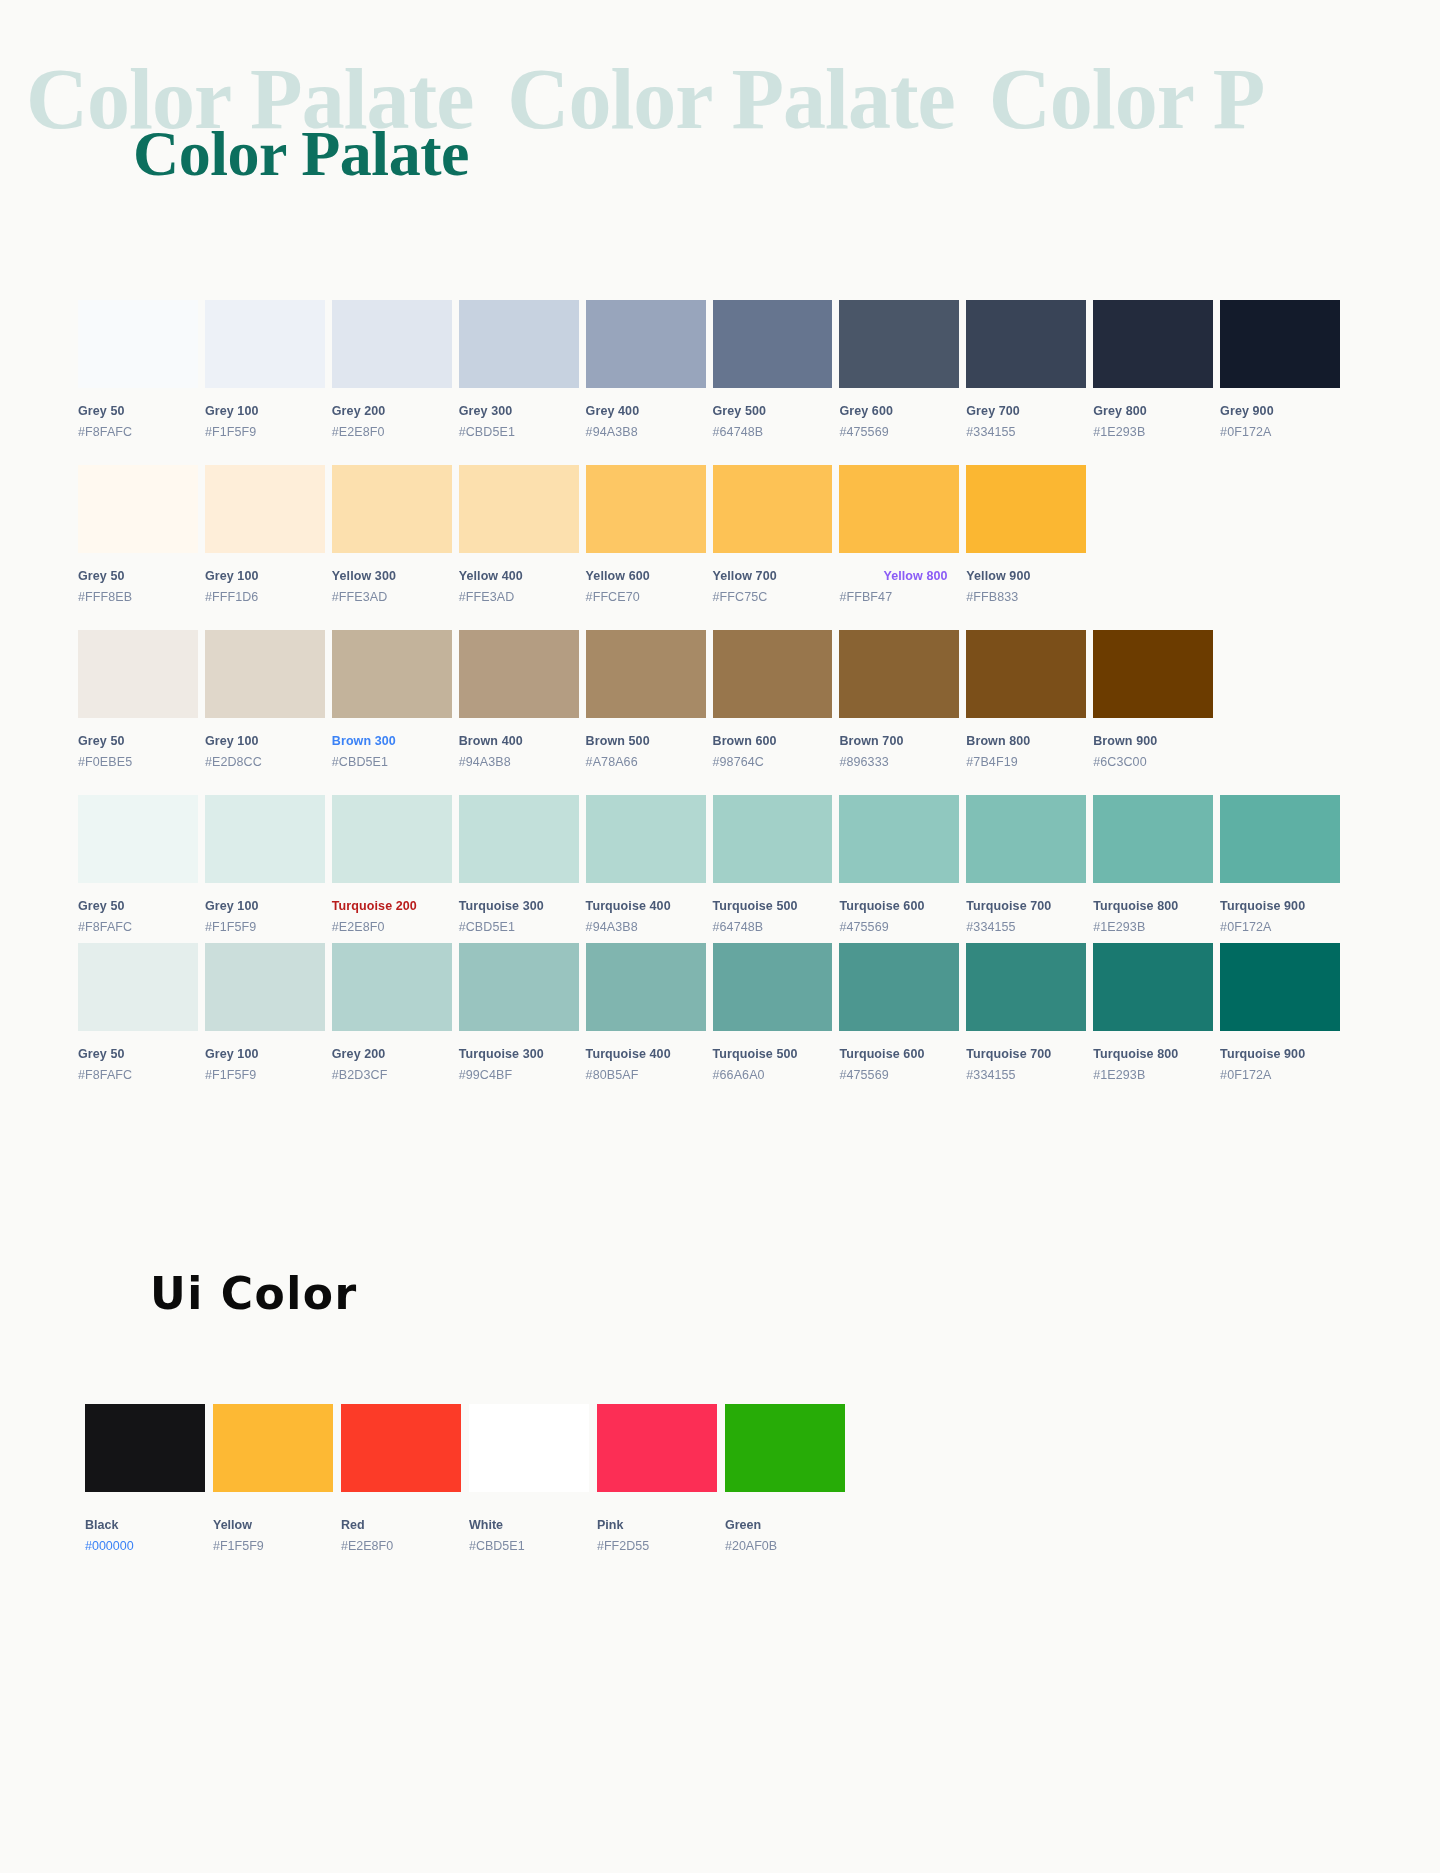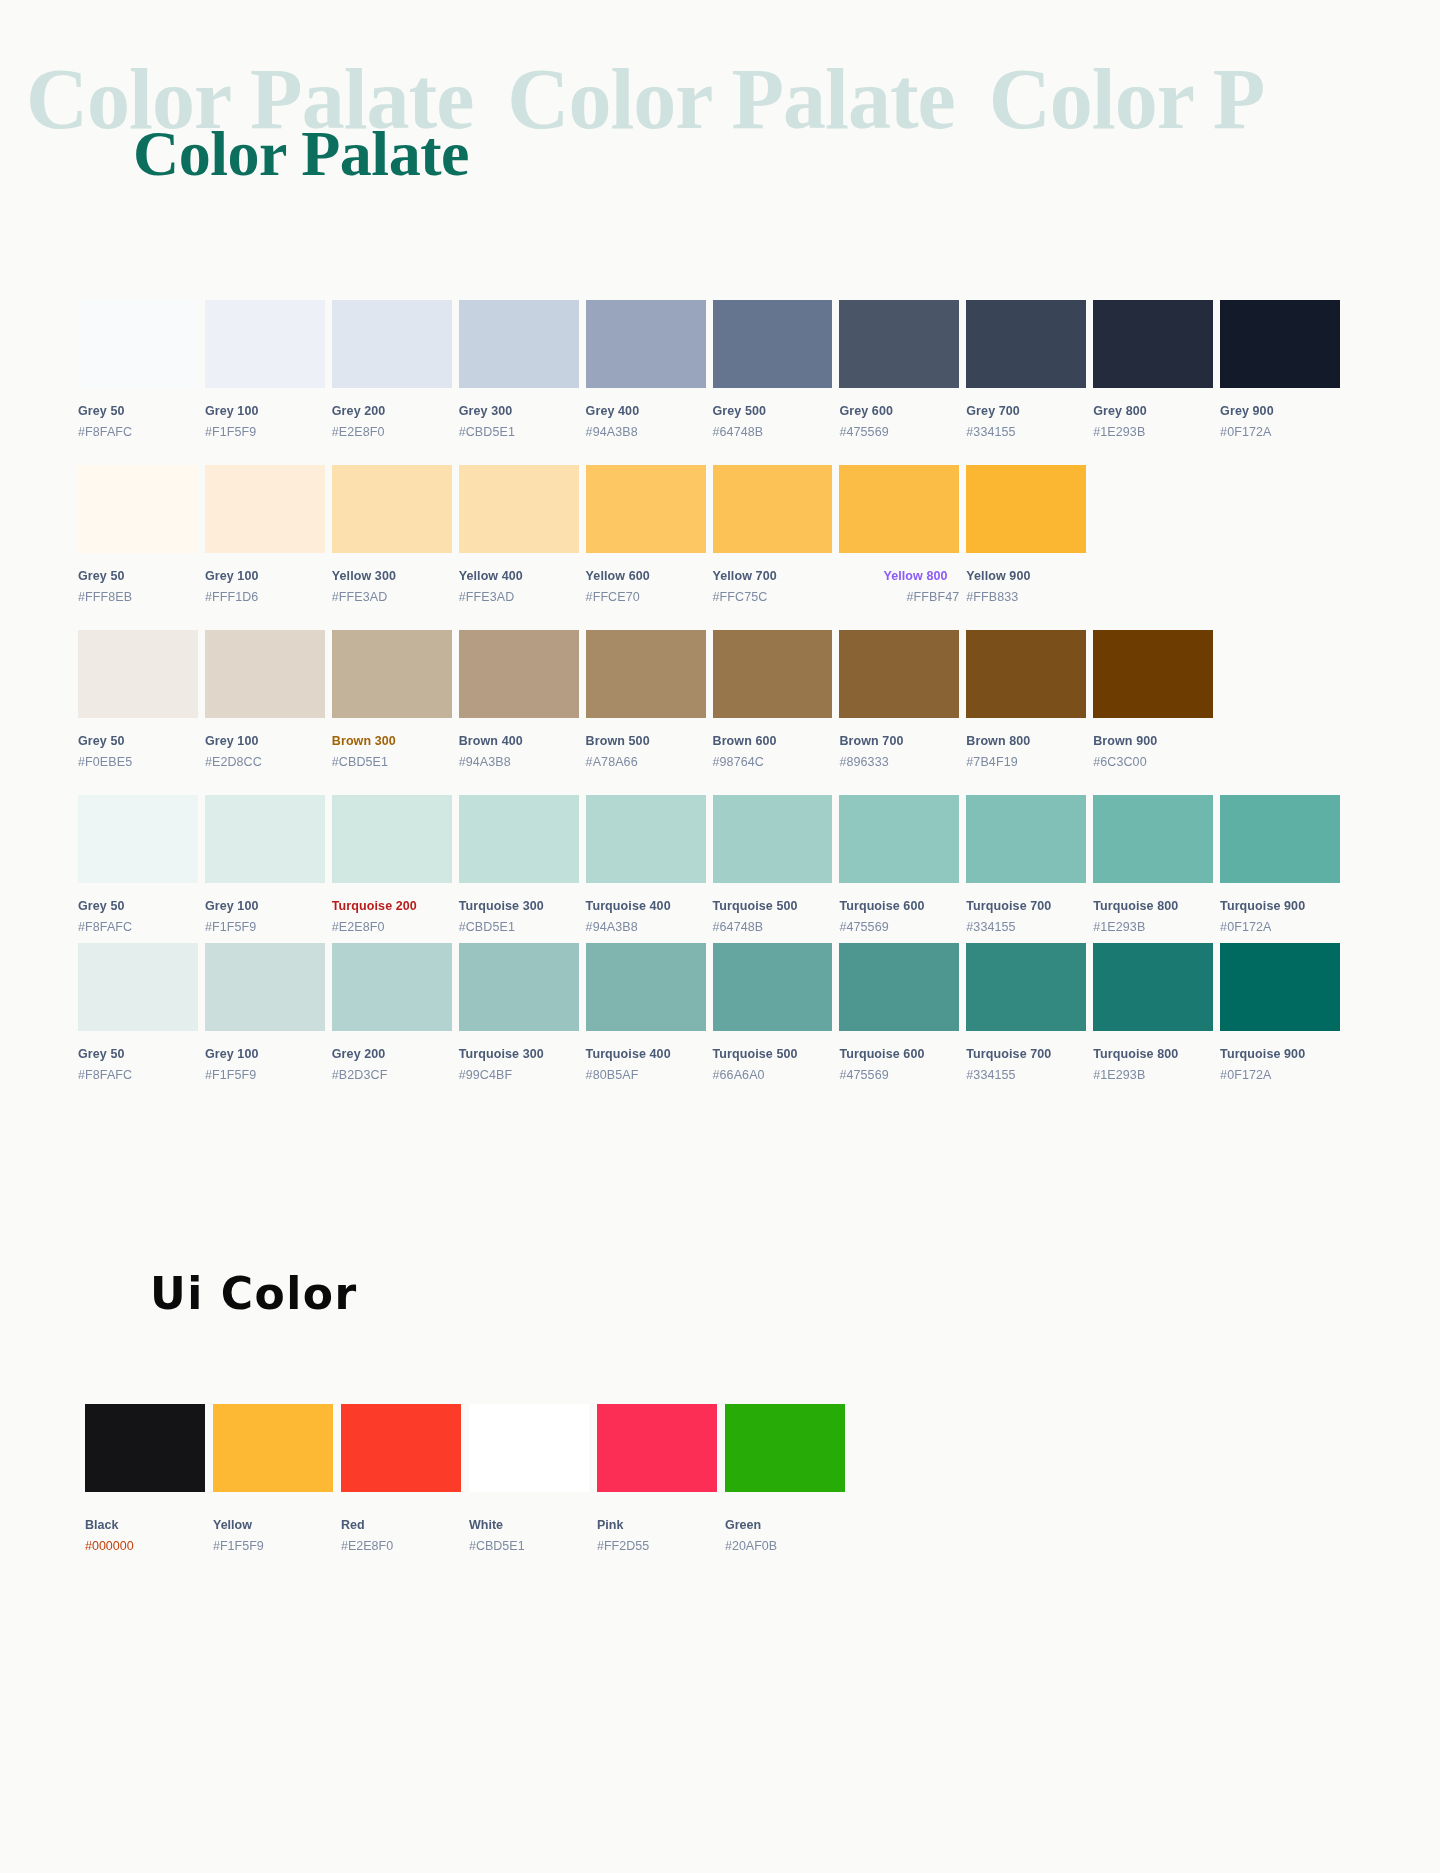--- a/index.html
+++ b/index.html
@@ -240,42 +240,42 @@
           <div class="swatch-hex" style="color: rgb(125, 138, 163);">#FFCE70</div>
         </div>
         <div class="swatch-cell">
           <div class="swatch-chip" style="background: rgb(253, 194, 85);"></div>
           <div class="swatch-name" style="color: rgb(74, 90, 119);">Yellow 700</div>
           <div class="swatch-hex" style="color: rgb(125, 138, 163);">#FFC75C</div>
         </div>
         <div class="swatch-cell">
           <div class="swatch-chip" style="background: rgb(252, 189, 70);"></div>
           <div class="swatch-name" style="color: #8b5cf6; margin-left: 44px;">Yellow 800</div>
-          <div class="swatch-hex" style="color: rgb(125, 138, 163); text-align: right;">#FFBF47</div>
+          <div class="swatch-hex" style="color: rgb(125, 138, 163);">#FFBF47</div>
         </div>
         <div class="swatch-cell">
           <div class="swatch-chip" style="background: rgb(251, 183, 50);"></div>
           <div class="swatch-name" style="color: rgb(74, 90, 119);">Yellow 900</div>
           <div class="swatch-hex" style="color: rgb(125, 138, 163);">#FFB833</div>
         </div>
       </div>
       <div class="palette-row">
         <div class="swatch-cell">
           <div class="swatch-chip" style="background: rgb(239, 234, 228);"></div>
           <div class="swatch-name" style="color: rgb(74, 90, 119);">Grey 50</div>
           <div class="swatch-hex" style="color: rgb(125, 138, 163);">#F0EBE5</div>
         </div>
         <div class="swatch-cell">
           <div class="swatch-chip" style="background: rgb(224, 215, 202);"></div>
           <div class="swatch-name" style="color: rgb(74, 90, 119);">Grey  100</div>
           <div class="swatch-hex" style="color: rgb(125, 138, 163);">#E2D8CC</div>
         </div>
         <div class="swatch-cell">
           <div class="swatch-chip" style="background: rgb(195, 179, 155);"></div>
-          <div class="swatch-name" style="color: #a16207;">Brown 300</div>
+          <div class="swatch-name" style="color: #3b82f6;">Brown 300</div>
           <div class="swatch-hex" style="color: rgb(125, 138, 163);">#CBD5E1</div>
         </div>
         <div class="swatch-cell">
           <div class="swatch-chip" style="background: rgb(180, 157, 130);"></div>
           <div class="swatch-name" style="color: rgb(74, 90, 119);">Brown 400</div>
           <div class="swatch-hex" style="color: rgb(125, 138, 163);">#94A3B8</div>
         </div>
         <div class="swatch-cell">
           <div class="swatch-chip" style="background: rgb(167, 138, 102);"></div>
           <div class="swatch-name" style="color: rgb(74, 90, 119);">Brown  500</div>
@@ -407,21 +407,21 @@
         </div>
       </div>
     </div>
 
   <div class="ui-heading">Ui Color</div>
 
   <div class="ui-palette">
       <div class="ui-cell">
         <div class="ui-chip" style="background: rgb(20, 20, 22);"></div>
         <div class="ui-name" style="color: rgb(74, 90, 119);">Black</div>
-        <div class="ui-hex" style="color: #c2410c;">#000000</div>
+        <div class="ui-hex" style="color: #3b82f6;">#000000</div>
       </div>
       <div class="ui-cell">
         <div class="ui-chip" style="background: rgb(253, 185, 52);"></div>
         <div class="ui-name" style="color: rgb(74, 90, 119);">Yellow</div>
         <div class="ui-hex" style="color: rgb(125, 138, 163);">#F1F5F9</div>
       </div>
       <div class="ui-cell">
         <div class="ui-chip" style="background: rgb(252, 59, 40);"></div>
         <div class="ui-name" style="color: rgb(74, 90, 119);">Red</div>
         <div class="ui-hex" style="color: rgb(125, 138, 163);">#E2E8F0</div>

